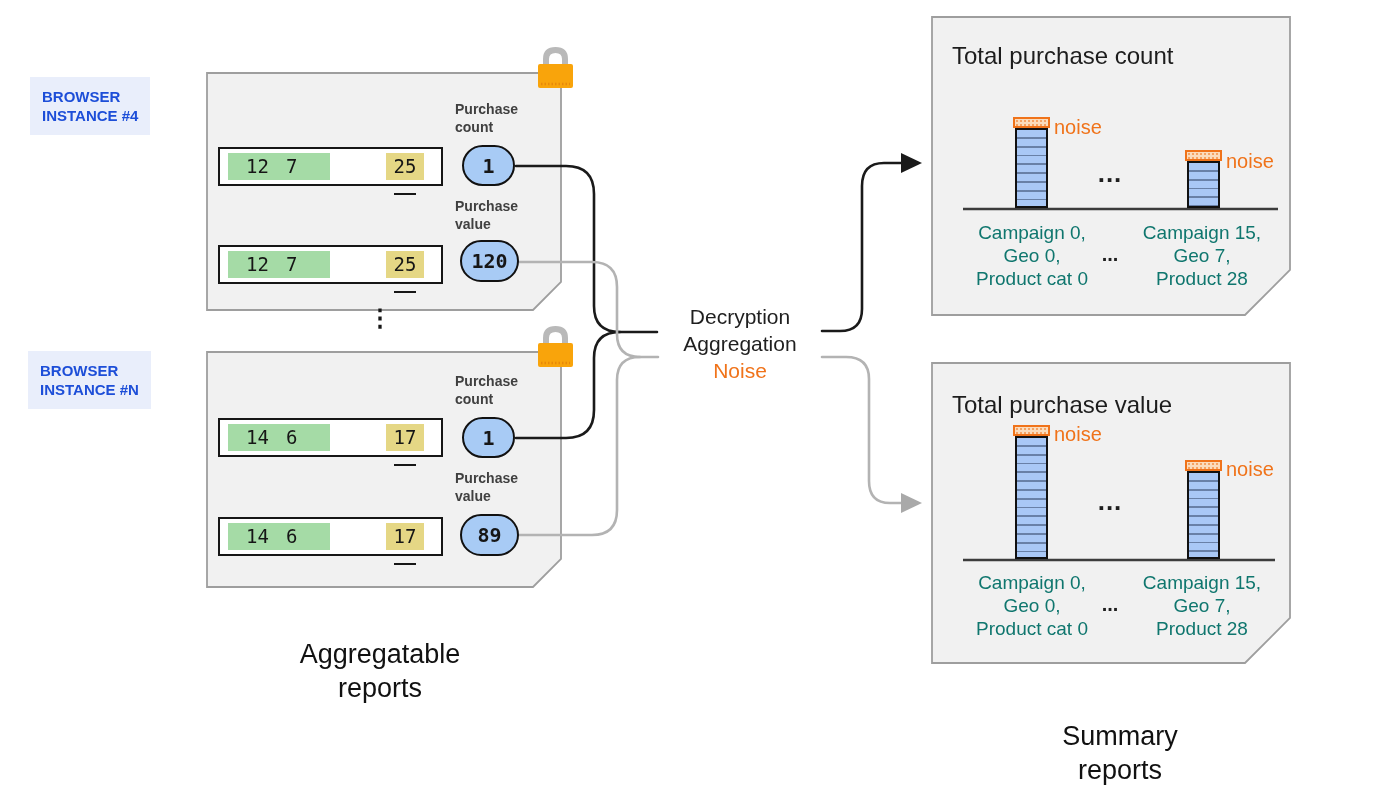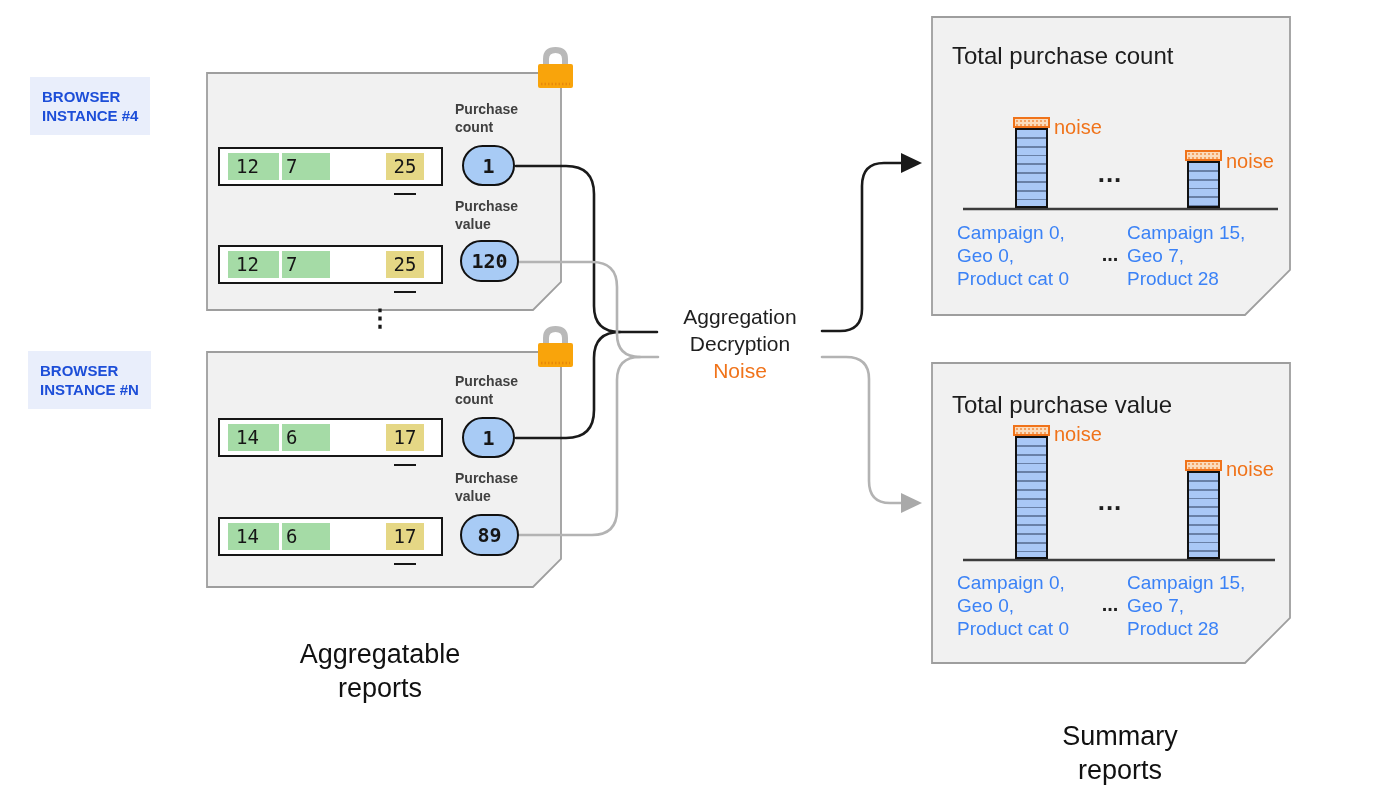--- a/index.html
+++ b/index.html
@@ -11,21 +11,21 @@
   .instance-label{position:absolute;background:#e9eefb;color:#1d4ed8;
     font-weight:bold;font-size:15px;line-height:19px;padding:10px 12px;white-space:nowrap;}
   .instance-label span{display:block;}
 
   
   .data-row{position:absolute;width:221px;height:35px;background:#ffffff;border:2.5px solid #161616;}
   .cell{position:absolute;top:4px;height:27px;font-family:"DejaVu Sans Mono",monospace;
         font-size:19px;line-height:27px;color:#161616;}
   .cell.green{background:#a5dba6;}
   .cell.yellow{background:#e5d785;text-align:center;}
-  .c1{left:8px;width:43px;padding-left:8px;}
+  .c1{left:8px;width:43px;padding-left:18px;}
   .c2{left:62px;width:44px;padding-left:4px;}
   .c3{left:166px;width:38px;}
   .u{border-bottom:2px solid #161616;padding-bottom:16px;}
 
   
   .metric-label{position:absolute;font-family:Liberation Sans, sans-serif;font-weight:bold;
     font-size:14px;line-height:18px;color:#404040;white-space:nowrap;}
   .metric-label span{display:block;}
   .bubble{position:absolute;background:#a8cbf5;border:2.5px solid #111111;border-radius:21px;
     display:flex;align-items:center;justify-content:center;
@@ -41,21 +41,21 @@
   .bar-group{position:absolute;width:38px;display:flex;flex-direction:column;
     justify-content:flex-end;align-items:center;}
   .noise-cap{width:33px;border:2.5px solid #f0731a;background-color:#fbdcbc;
     background-image:radial-gradient(rgba(240,115,26,0.55) 1px,transparent 1.2px);
     background-size:4px 4px;}
   .bar{width:29px;border:2.5px solid #111111;background-color:#a9c8f6;
     background-image:repeating-linear-gradient(to bottom,rgba(70,90,125,0) 0 7px,rgba(70,90,125,0.65) 7px 8.8px);}
   .noise-label{position:absolute;color:#f0731a;font-size:20px;white-space:nowrap;}
   .bars-ellipsis{position:absolute;width:44px;text-align:center;font-weight:bold;
     font-size:26px;letter-spacing:1px;color:#1f1f1f;}
-  .cat-label{position:absolute;width:150px;font-size:19px;line-height:23px;color:#3b82f6;}
+  .cat-label{position:absolute;width:150px;text-align:center;font-size:19px;line-height:23px;color:#0f766e;}
   .cat-label span{display:block;}
   .cats-ellipsis{position:absolute;width:40px;text-align:center;font-weight:bold;font-size:20px;color:#1f1f1f;}
 
   
   .caption{position:absolute;width:250px;text-align:center;font-size:27px;line-height:34px;color:#111111;}
   .caption span{display:block;}
 
   .v-ellipsis{position:absolute;left:360px;top:311px;width:40px;text-align:center;
     font-weight:bold;font-size:24px;line-height:13px;color:#161616;}
 </style>
@@ -153,22 +153,22 @@
   </div>
   <div class="bubble" style="left:462px;top:417px;width:49px;height:37px">1</div>
 
   <div class="metric-label" style="left:455px;top:469px">
     <span>Purchase</span>
     <span>value</span>
   </div>
   <div class="bubble" style="left:460px;top:514px;width:55px;height:38px">89</div>
 
   <div class="process">
+    <div>Decryption</div>
     <div>Aggregation</div>
-    <div>Decryption</div>
     <div class="orange">Noise</div>
   </div>
 
   <div class="summary-title" style="left:952px;top:42px">Total purchase count</div>
 
   <div class="bar-group" style="left:1012px;bottom:590px">
     <div class="noise-cap" style="height: 7px;"></div>
     <div class="bar" style="height: 76px;"></div>
   </div>
   <div class="noise-label" style="left:1054px;top:116px">noise</div>

